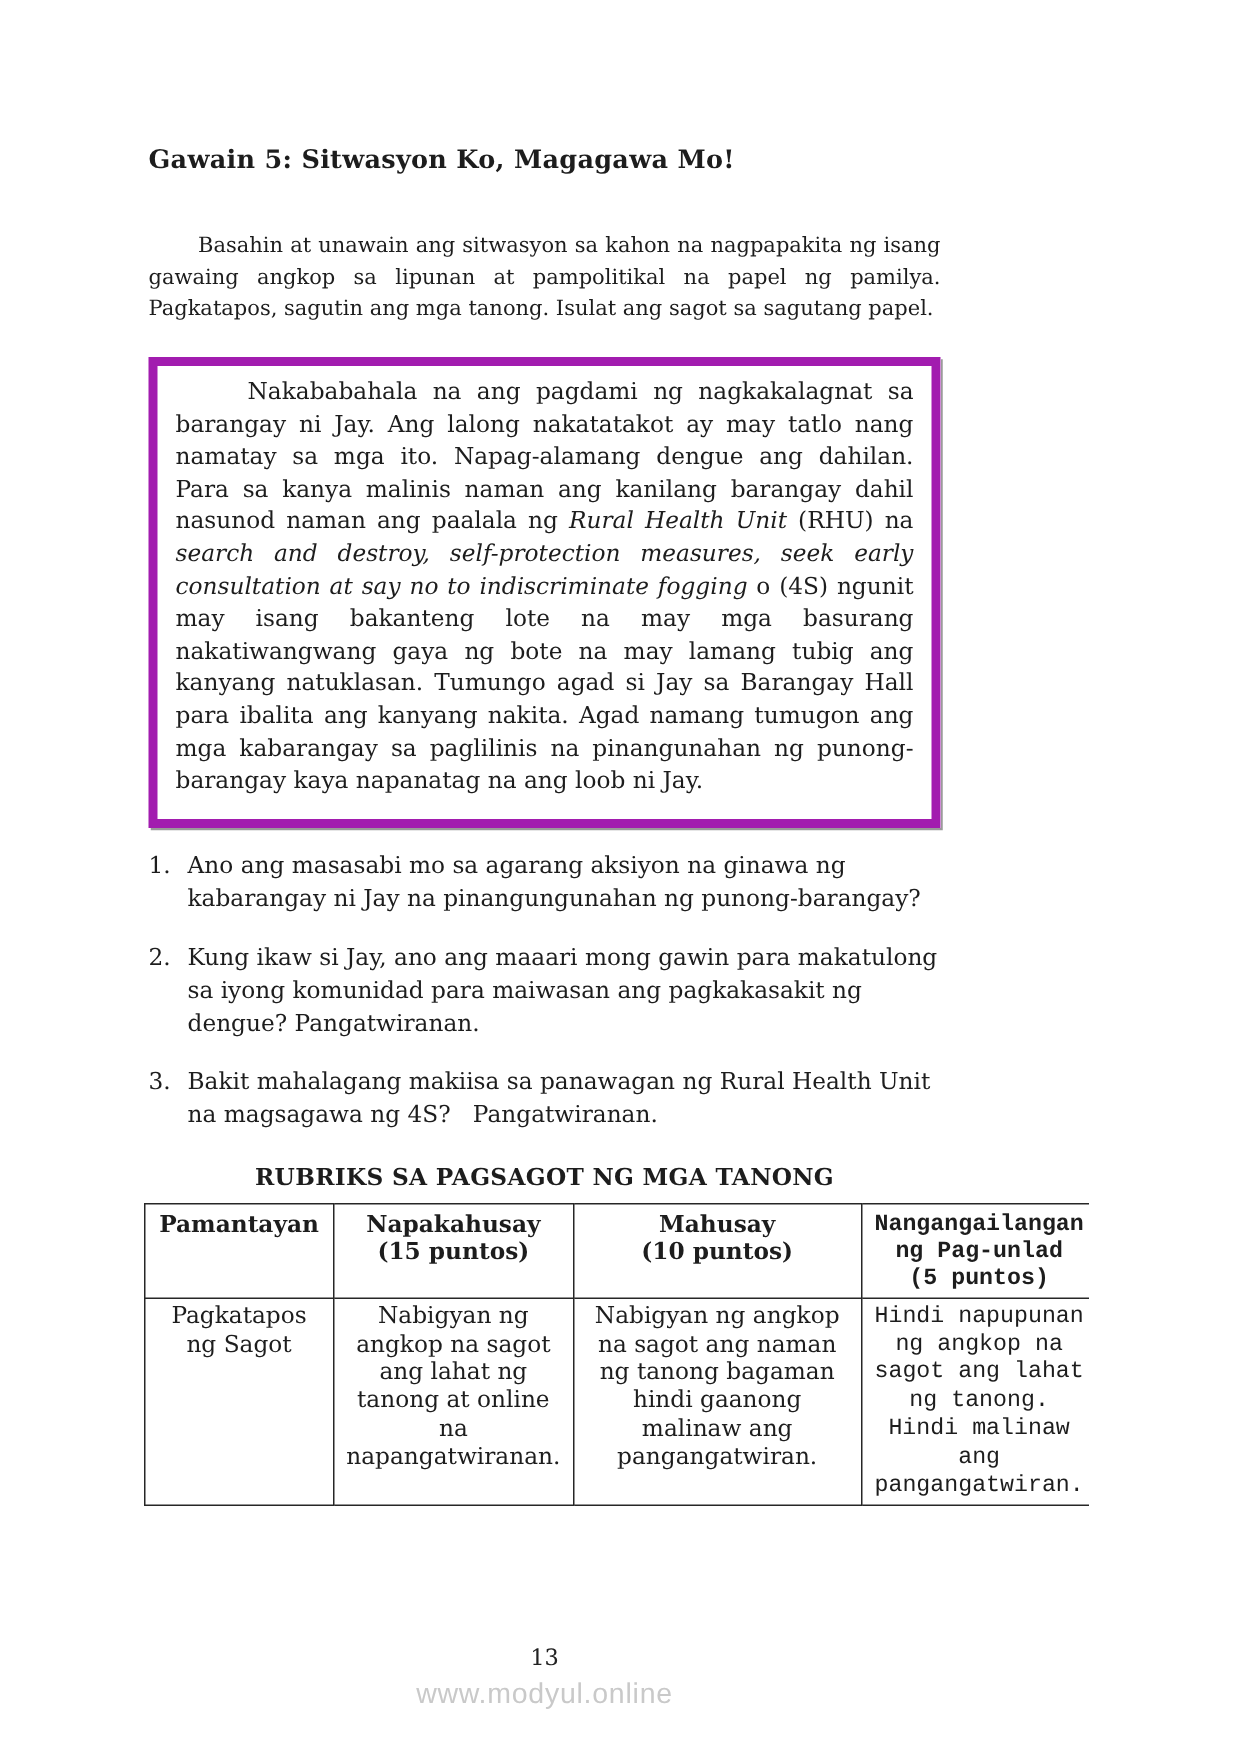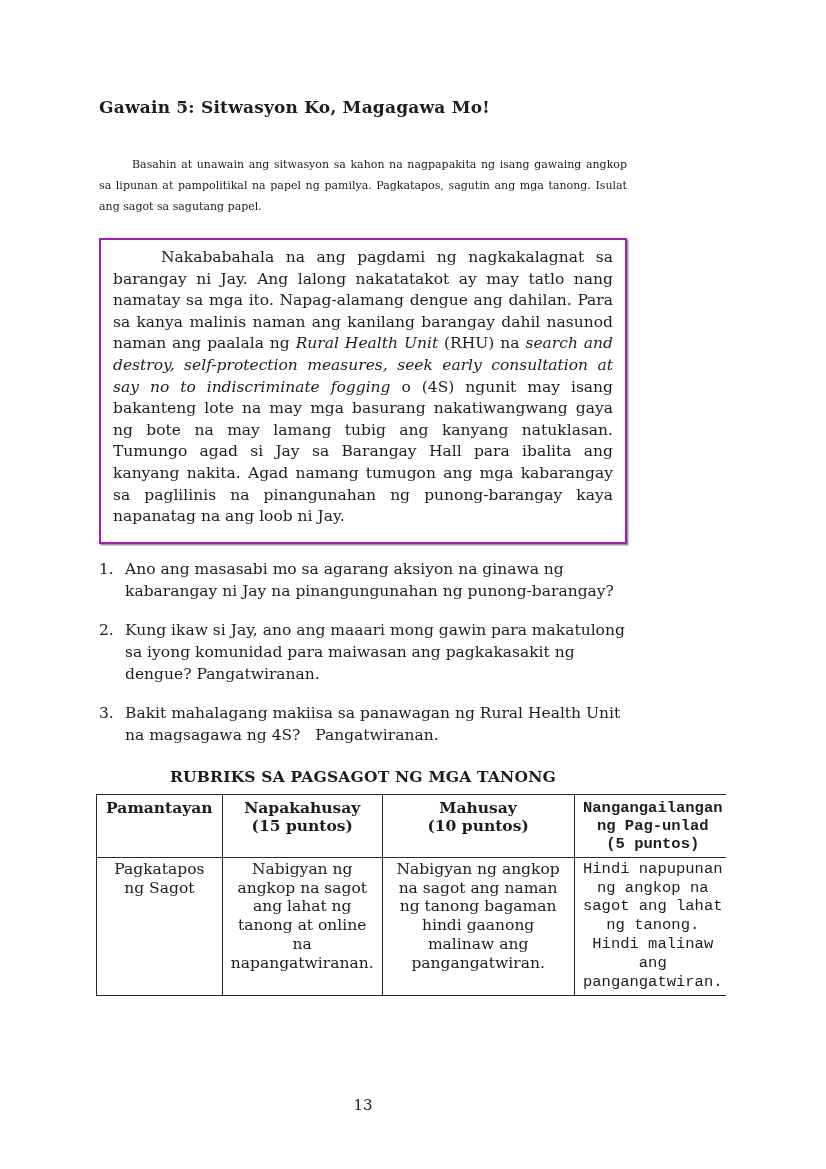--- a/index.html
+++ b/index.html
@@ -18,28 +18,28 @@
   }
   .doc-title {
     margin: 0;
     padding-top: 97px;
     font-size: 17px;
     font-weight: bold;
     letter-spacing: 0.2px;
   }
   .intro {
     margin: 37px 0 0 0;
-    font-size: 11px;
+    font-size: 14px;
     line-height: 21px;
     text-align: justify;
     text-indent: 33px;
   }
   .situation-box {
     margin-top: 21px;
-    border: 2px solid #a21caf;
+    border: 6px solid #a21caf;
     box-shadow: 1.5px 1.5px 0 #9a9a9a;
     padding: 7px 12px 14px 12px;
   }
   .passage {
     margin: 0;
     font-size: 15.5px;
     line-height: 21.6px;
     text-align: justify;
     text-indent: 48px;
   }
@@ -166,13 +166,14 @@
           <td class="col-2">Nabigyan ng angkop na sagot ang lahat ng tanong at online na napangatwiranan.</td>
           <td class="col-3">Nabigyan ng angkop na sagot ang naman ng tanong bagaman hindi gaanong malinaw ang pangangatwiran.</td>
           <td class="col-4">Hindi napupunan ng angkop na sagot ang lahat ng tanong. Hindi malinaw ang pangangatwiran.</td>
         </tr>
       </tbody>
     </table>
 
   </div>
 
   <div class="page-number">13</div>
+  <div class="watermark">www.modyul.online</div>
 </div>
 
 </body></html>

